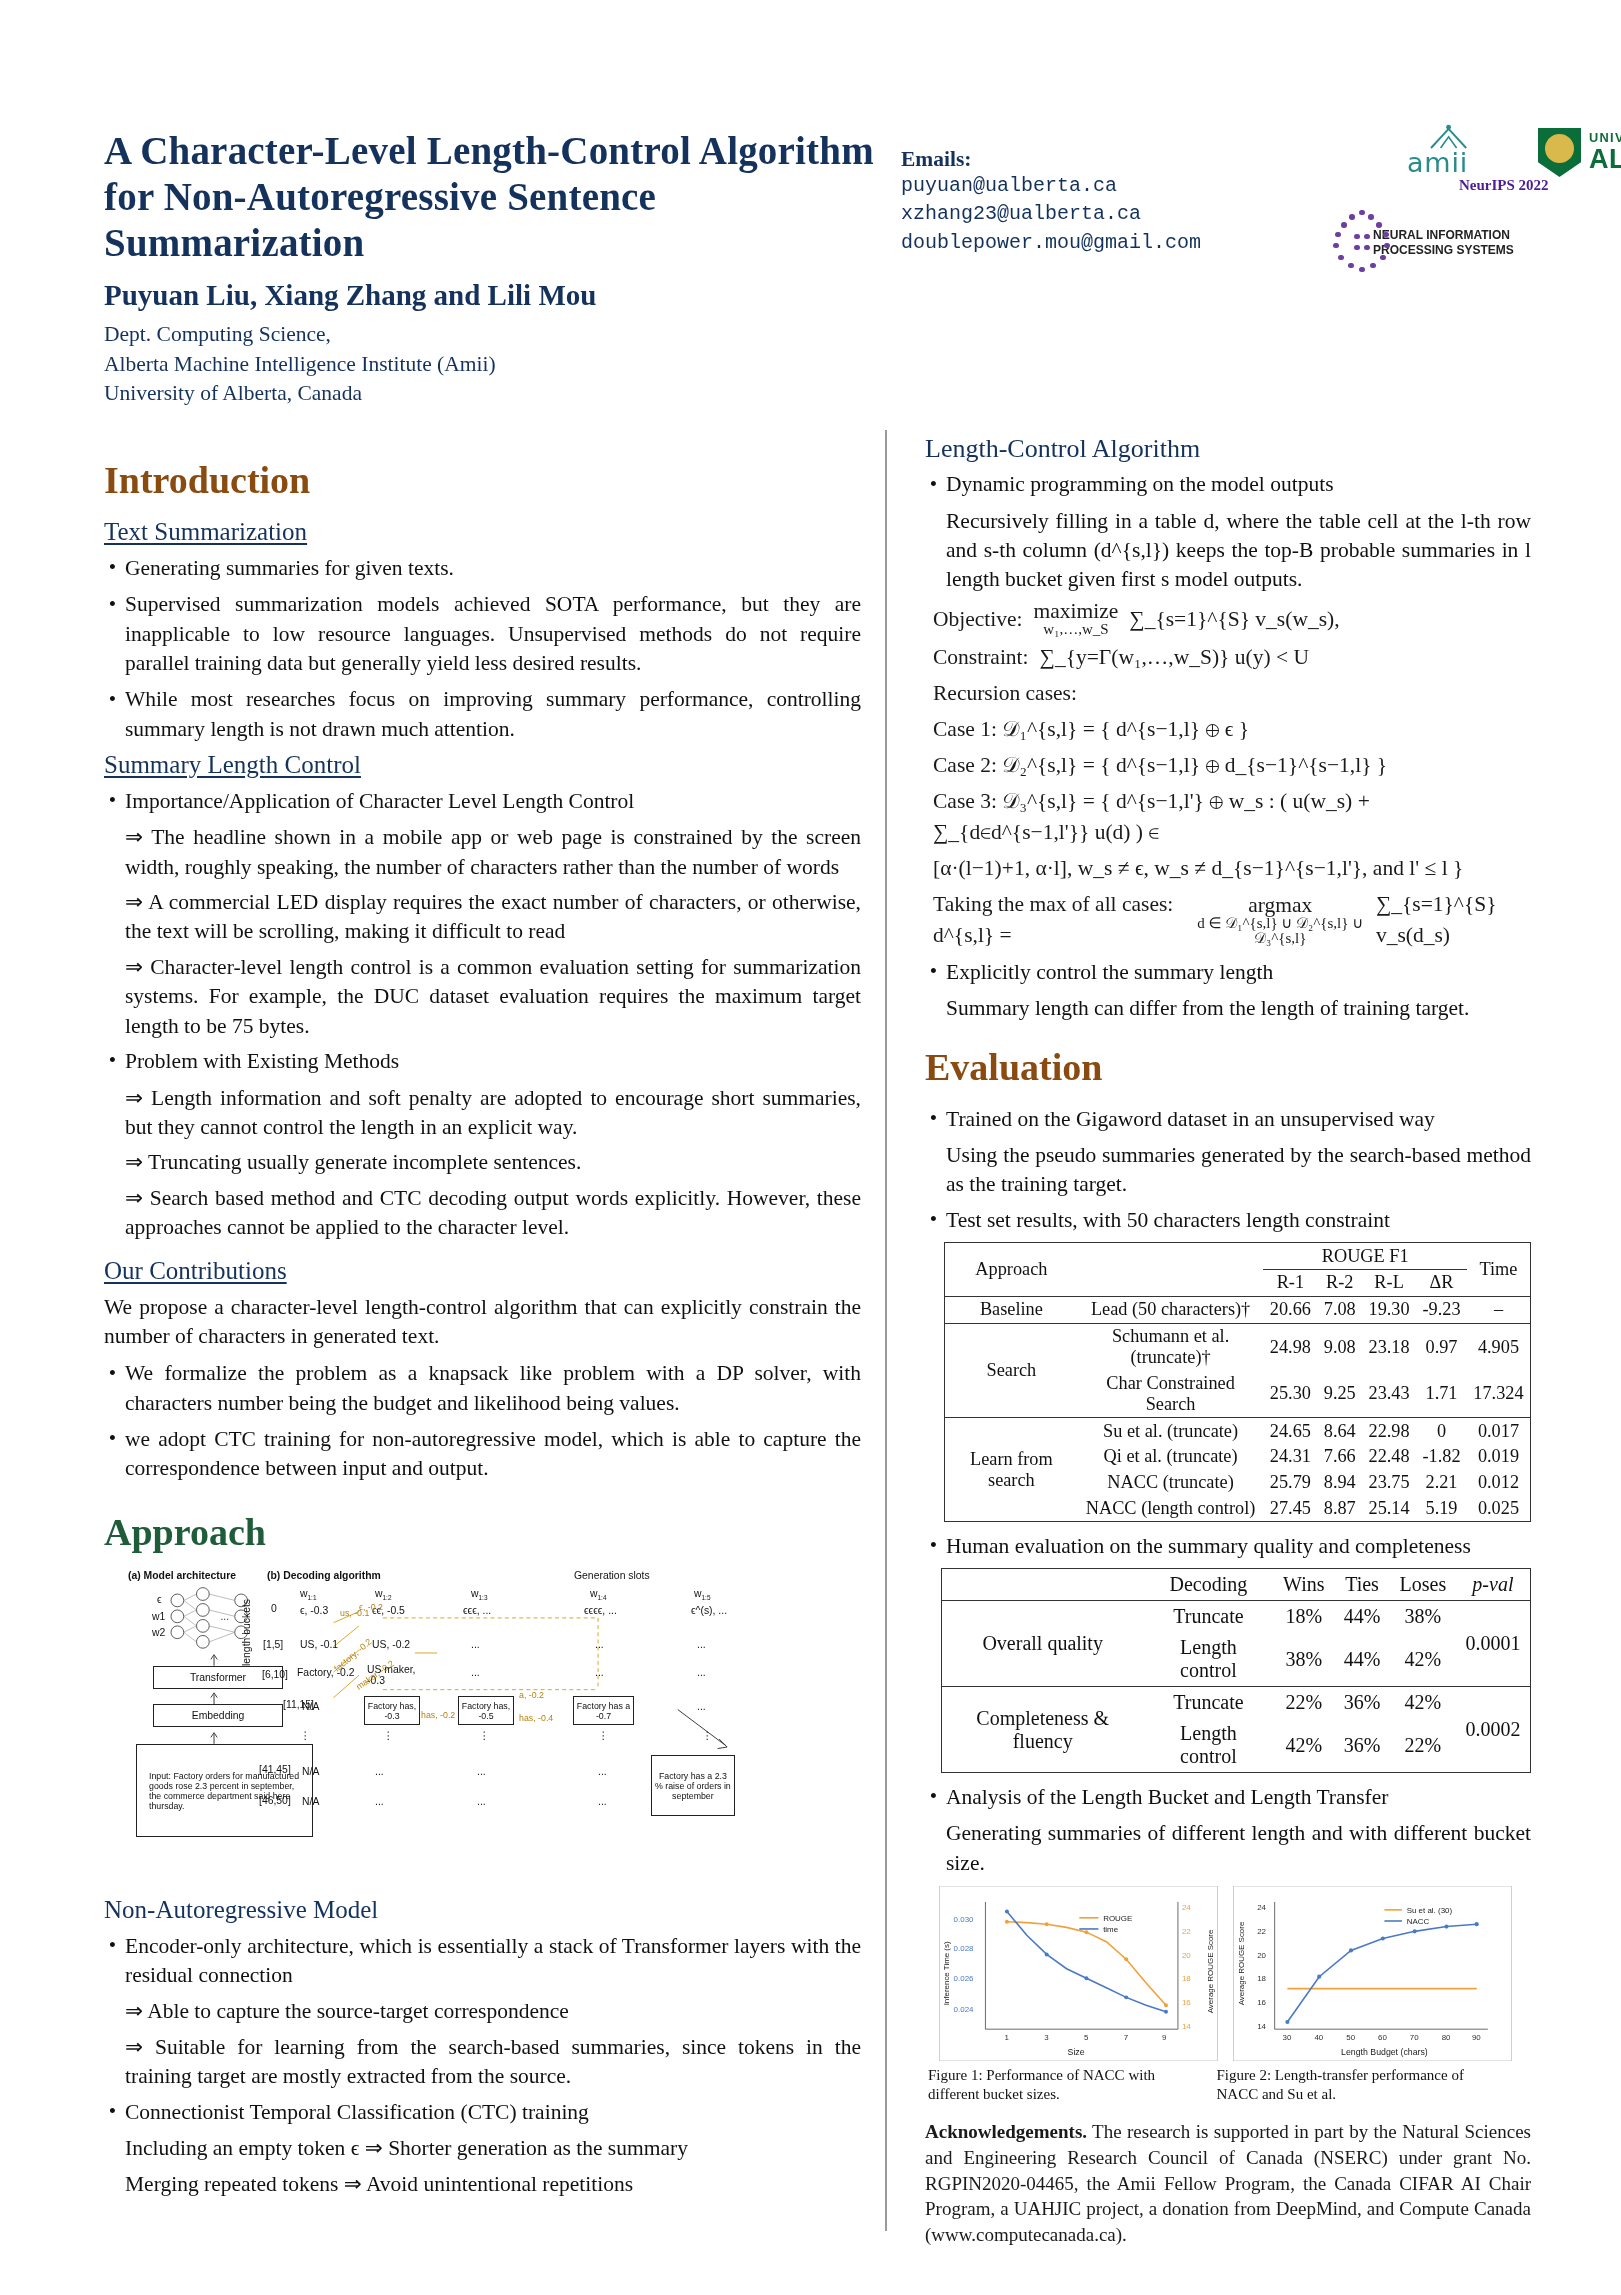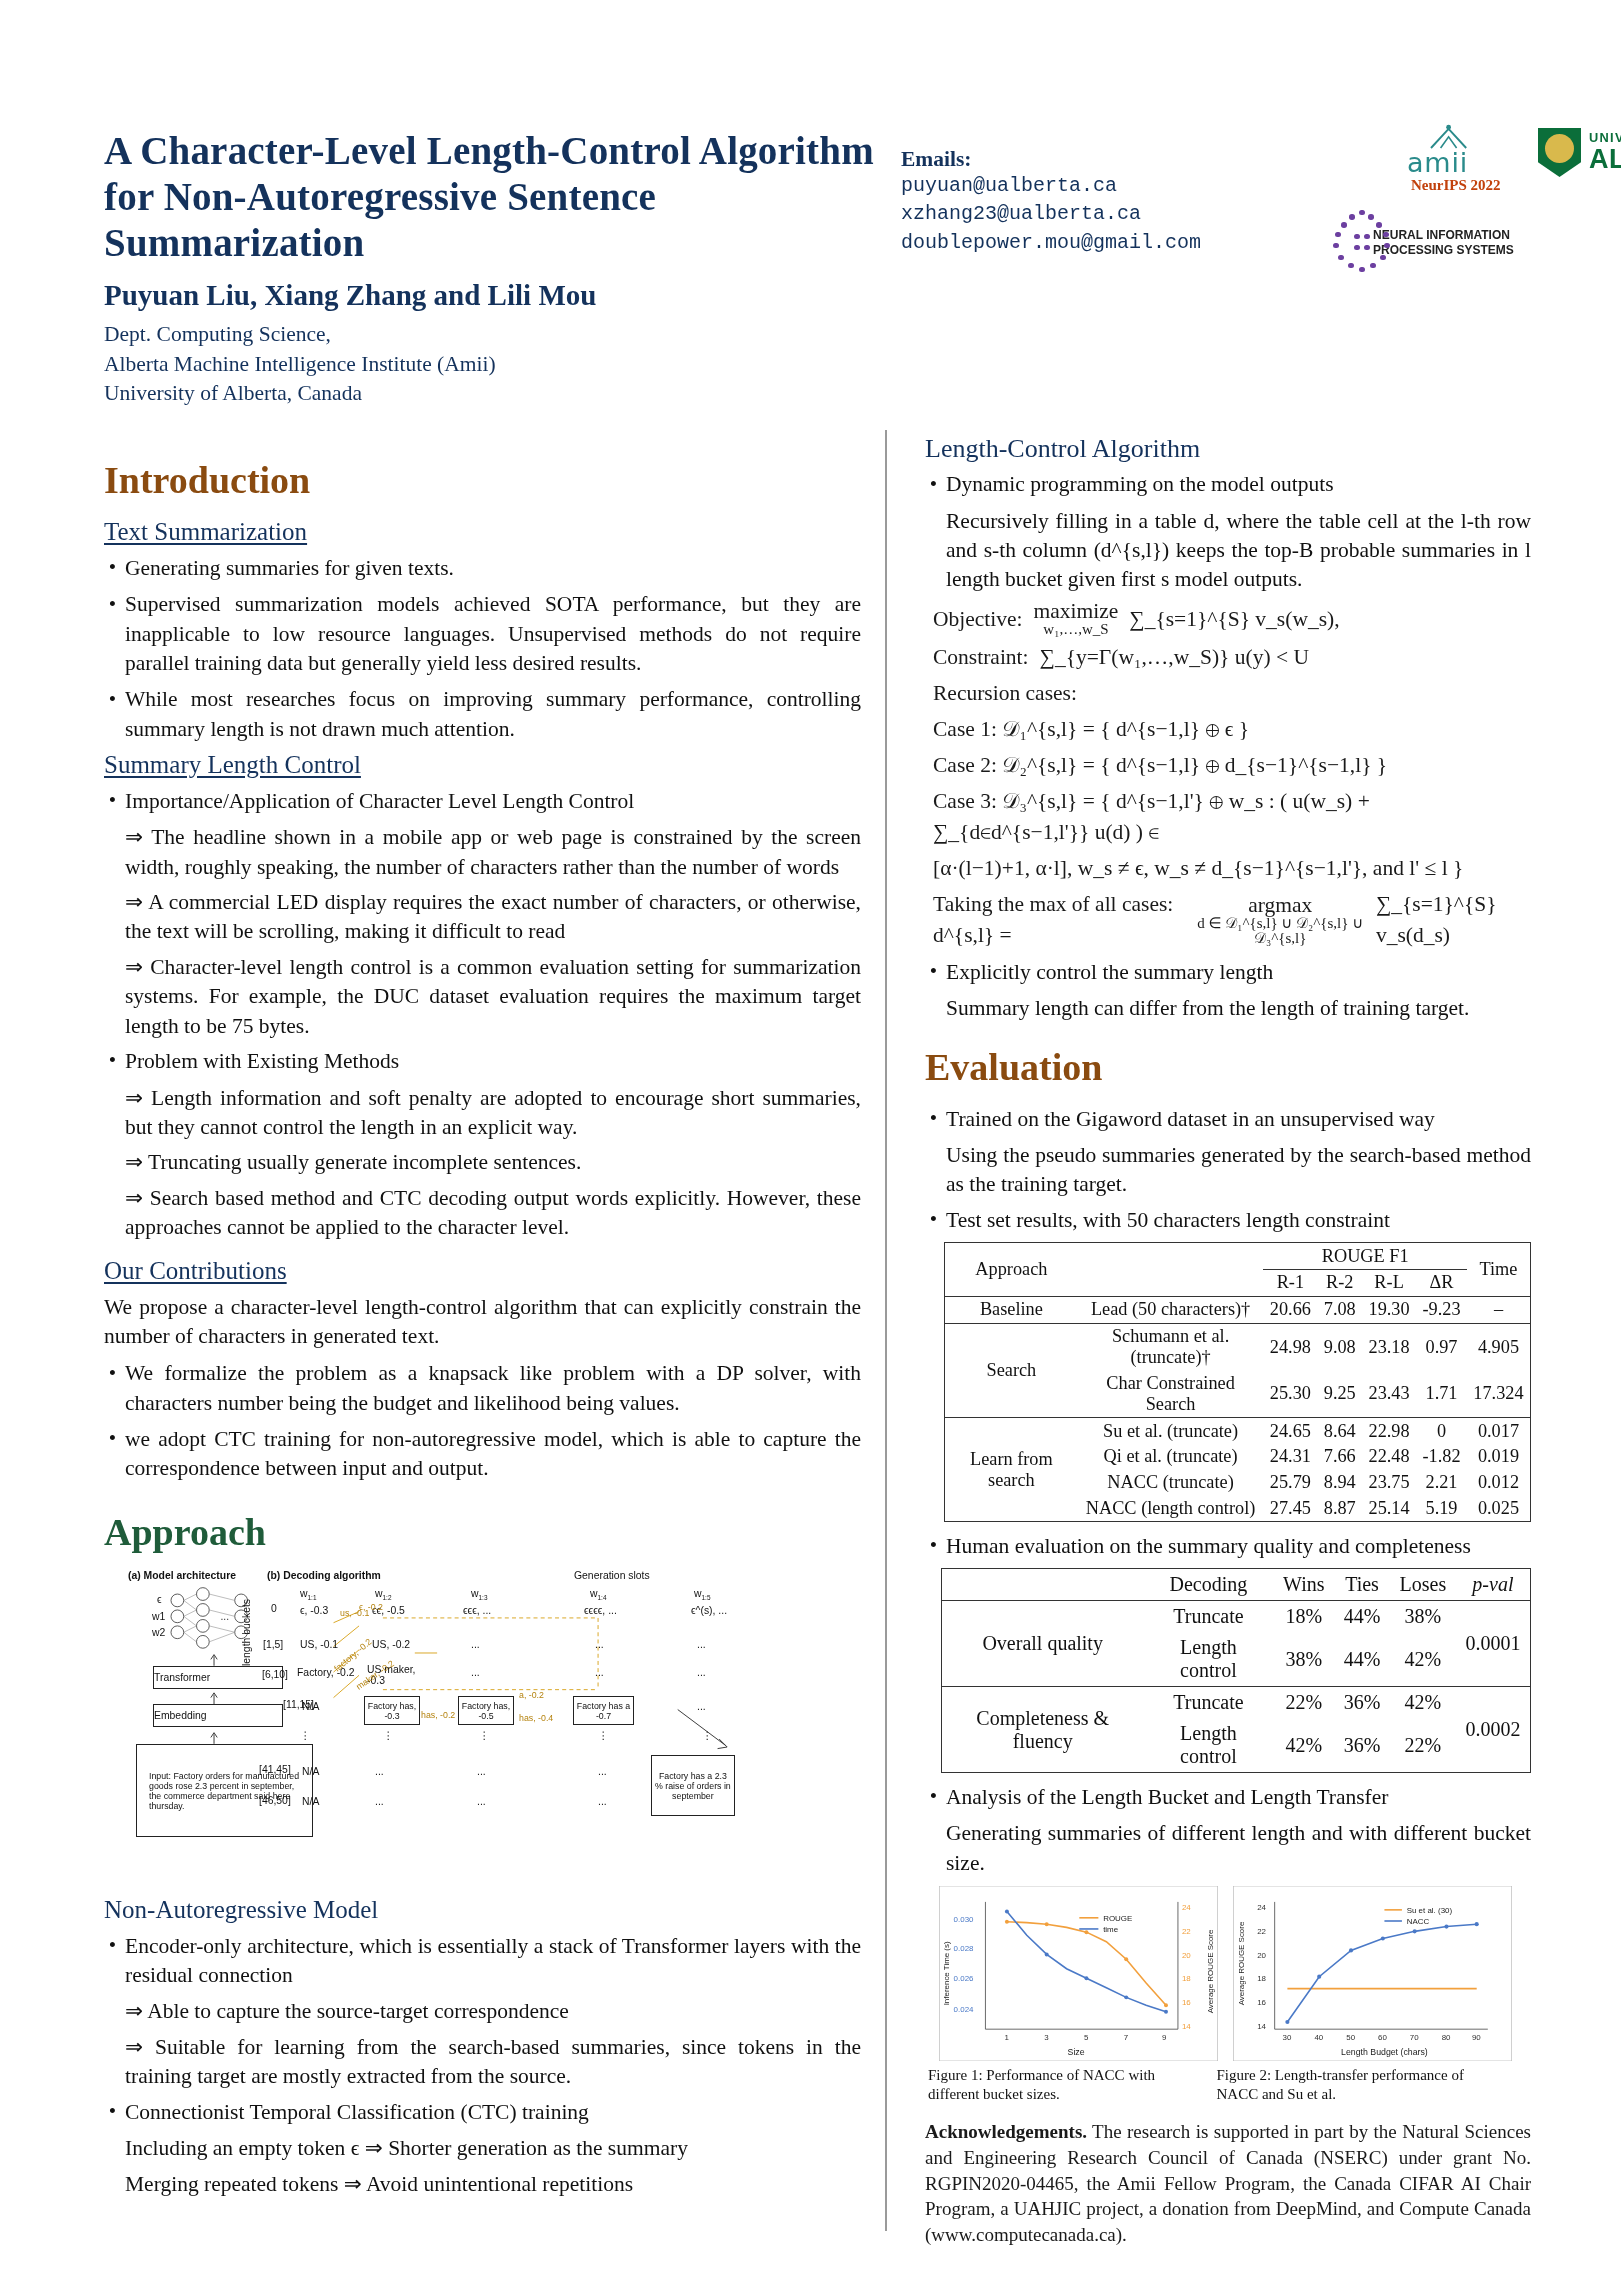--- a/index.html
+++ b/index.html
@@ -63,23 +63,23 @@
   .amii {
     position:absolute; left:1399px; top:124px;
     width:120px; height:56px;
   }
   .amii-text {
     position:absolute; left:1407px; top:147px;
     font-family:"DejaVu Sans", sans-serif;
     font-size:27px; color:#2a8b8b; letter-spacing:0.8px;
   }
   .neurips-text {
-    position:absolute; left:1411px; top:177px;
+    position:absolute; left:1459px; top:177px;
     font-family:"Liberation Serif", serif;
-    font-weight:bold; font-size:15px; color:#c2410c;
+    font-weight:bold; font-size:15px; color:#4c1d95;
   }
   .ua-logo {
     position:absolute; left:1538px; top:128px;
     display:flex; align-items:center; gap:8px;
   }
   .ua-shield {
     width:43px; height:49px;
     background:#0b6e3a;
     clip-path:polygon(0 0,100% 0,100% 70%,50% 100%,0 70%);
     position:relative;
@@ -232,21 +232,21 @@
   .diagram {
     position:relative;
     margin:11px 0 0 16px;
     width:741px; height:311px;
     font-family:"Liberation Sans", sans-serif;
     font-size:10.4px;
     color:#111;
   }
   .dbox {
     position:absolute; border:1px solid #222; background:#fff;
-    display:flex; align-items:center; 
+    display:flex; align-items:center; justify-content:center;
     text-align:center; line-height:1.15;
   }
   .dlabel { position:absolute; font-size:10.4px; }
   .dbold { font-weight:bold; }
   svg.overlay { position:absolute; left:0; top:0; }
   .tiny { font-size:8.8px; }
 </style>
 </head>
 <body>
 

